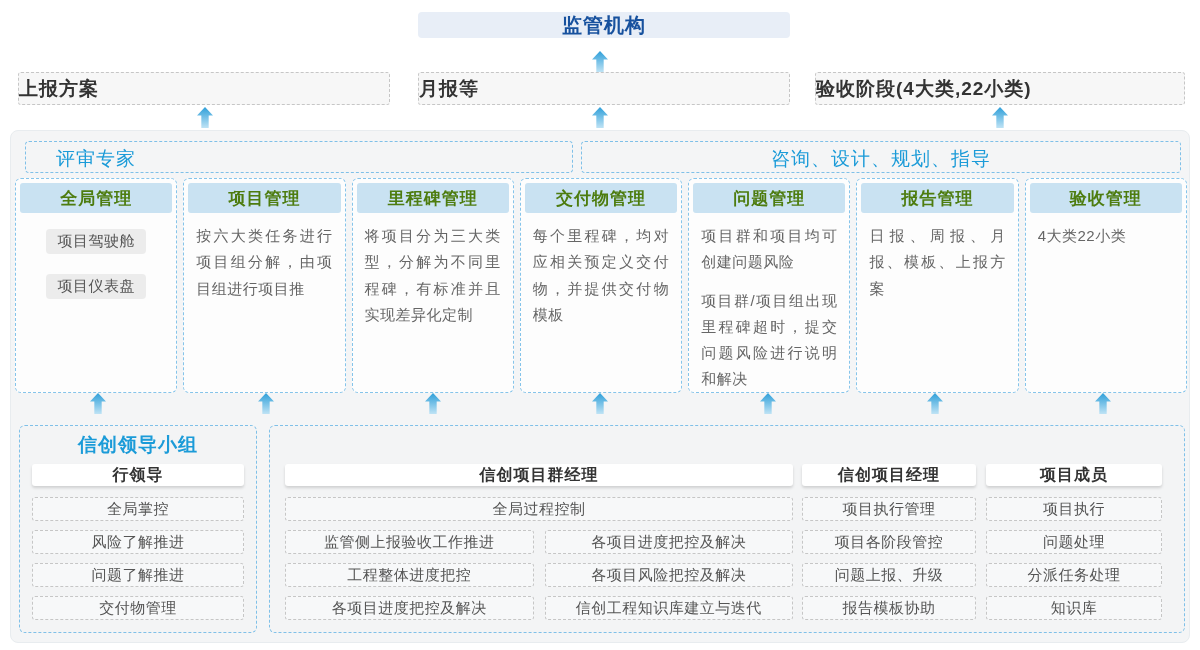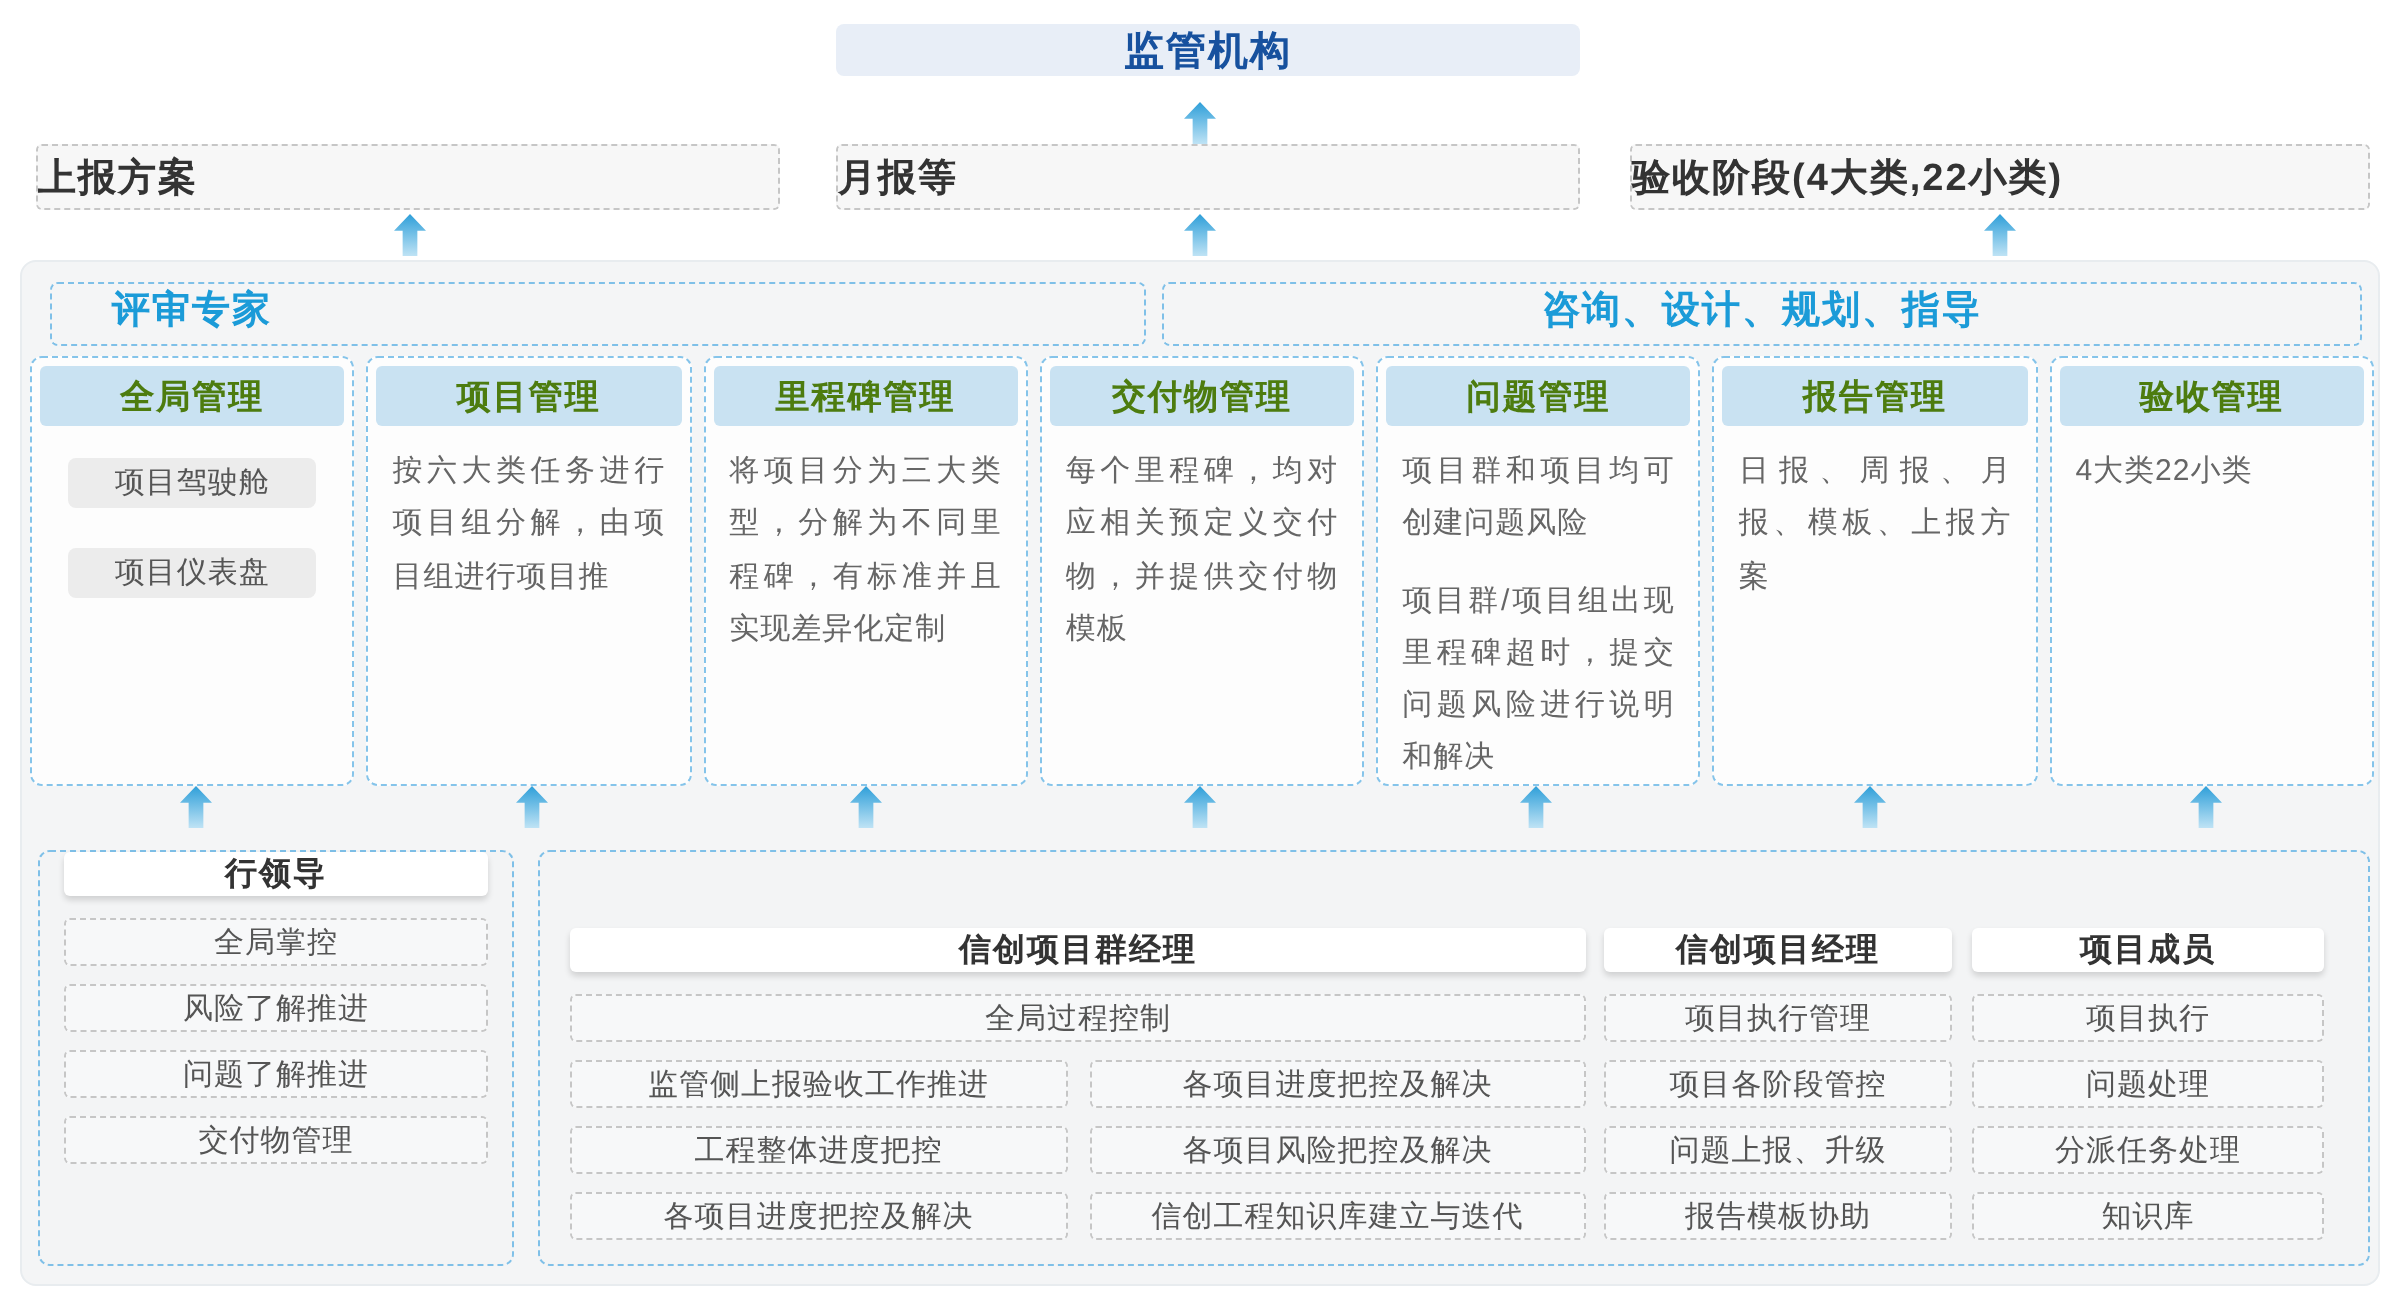--- a/index.html
+++ b/index.html
@@ -29,43 +29,43 @@
     background:linear-gradient(to top,#bfe3f5,#2e9fd9);
     clip-path:polygon(50% 0,100% 40%,73% 40%,73% 100%,27% 100%,27% 40%,0 40%);
   }
   
   .main{
     left:10px;top:130px;width:1180px;height:513px;background:#f4f5f6;
     border:1px solid #e8ecef;border-radius:8px;box-sizing:border-box;
   }
   .hdr-dash{
     top:10px;height:32px;border:1px dashed #7fc0e8;border-radius:4px;
-    display:flex;align-items:flex-start;box-sizing:border-box;
-    color:#1b9bd8;font-size:19px;font-weight:bold;letter-spacing:1px;
+    display:flex;align-items:flex-end;box-sizing:border-box;
+    color:#1b9bd8;font-size:19px;font-weight:normal;letter-spacing:1px;
   }
   .hdr-experts{left:14px;width:548px;padding-left:30px;}
   .hdr-consult{left:570px;width:600px;justify-content:center;}
   
   .cols{left:4px;top:47px;width:1172px;height:215px;display:flex;gap:6px;}
   .col{
     flex:1;background:#fdfdfd;border:1px dashed #85c4ea;border-radius:6px;
     padding:4px;box-sizing:border-box;
   }
   .col-hd{
     background:#c9e2f2;border-radius:3px;height:30px;
     display:flex;align-items:center;justify-content:center;
     color:#4d7c0f;font-size:17px;font-weight:bold;letter-spacing:1px;
   }
   .col-bd{
     padding:10px 8px 0 8px;color:#666;font-size:15px;line-height:1.75;
     text-align:justify;letter-spacing:0.5px;
   }
   .col-bd p{margin:0 0 12px 0;}
   .pill{
-    width:124px;height:25px;margin:16px auto 4px auto;background:#ececec;border-radius:4px;
+    width:100px;height:25px;margin:16px auto 4px auto;background:#ececec;border-radius:4px;
     display:flex;align-items:center;justify-content:center;
     color:#555;font-size:15px;letter-spacing:0.5px;
   }
   .pill + .pill{margin-top:20px;}
   
   .group{
     top:294px;height:208px;border:1px dashed #7fc0e8;border-radius:6px;
     box-sizing:border-box;background:#f3f4f5;
   }
   .g-leader{left:8px;width:238px;}
@@ -181,20 +181,21 @@
 
   <div class="abs arrow" style="left:79px;top:262px;"></div>
   <div class="abs arrow" style="left:247px;top:262px;"></div>
   <div class="abs arrow" style="left:414px;top:262px;"></div>
   <div class="abs arrow" style="left:581px;top:262px;"></div>
   <div class="abs arrow" style="left:749px;top:262px;"></div>
   <div class="abs arrow" style="left:916px;top:262px;"></div>
   <div class="abs arrow" style="left:1084px;top:262px;"></div>
 
   <div class="abs group g-leader">
+    <div class="g-title">信创领导小组</div>
     <div class="leader-inner">
       <div class="role-box">行领导</div>
       <div class="d-item">全局掌控</div>
       <div class="d-item">风险了解推进</div>
       <div class="d-item">问题了解推进</div>
       <div class="d-item">交付物管理</div>
     </div>
   </div>
 
   <div class="abs group g-exec">

